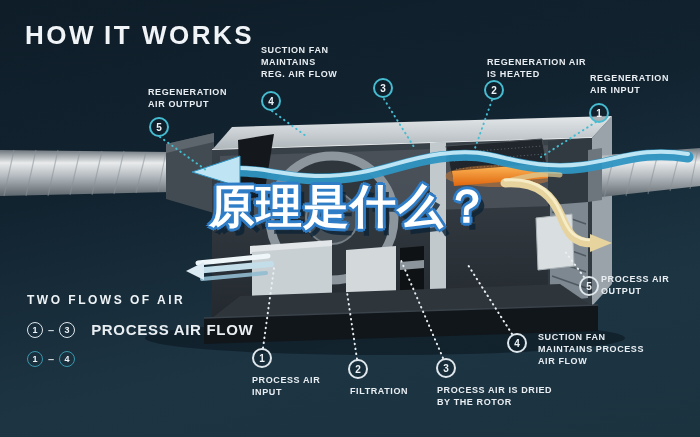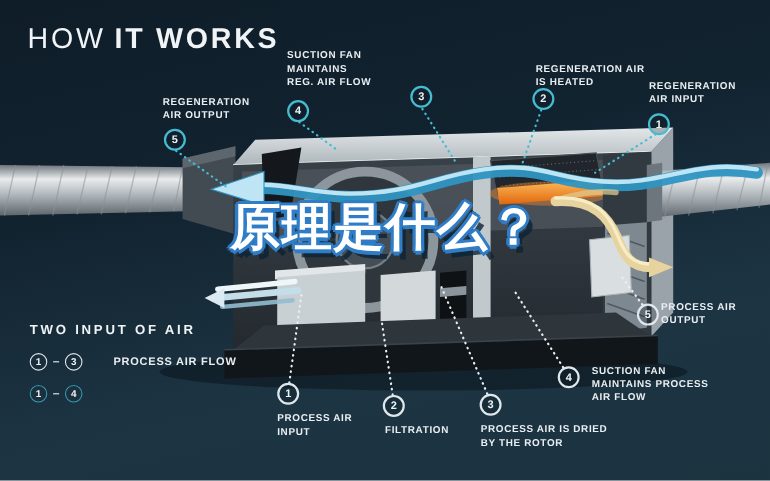--- a/index.html
+++ b/index.html
@@ -5,21 +5,21 @@
   html,body{margin:0;padding:0;}
   #stage{
     position:relative;width:700px;height:437px;overflow:hidden;
     background:linear-gradient(168deg,#0e1d28 0%,#122330 36%,#1d3543 72%,#1b323f 100%);
     font-family:"Liberation Sans",sans-serif;
     -webkit-font-smoothing:antialiased;
   }
   #machine-svg{position:absolute;left:0;top:0;width:700px;height:437px;}
   
   #title{position:absolute;left:25px;top:20px;font-size:26px;letter-spacing:2.5px;color:#f0f4f7;white-space:nowrap;}
-  #title .t-bold{font-weight:400;text-align:right;}
+  #title .t-bold{font-weight:700;text-align:right;}
   #title .t-light{font-weight:700;margin-left:8px;}
   
   .lbl{position:absolute;font-size:9px;line-height:1.35;font-weight:700;letter-spacing:.6px;
        color:#e9eef2;white-space:pre-line;text-transform:uppercase;}
   
   .badge{position:absolute;width:20px;height:20px;border-radius:50%;border:2px solid #dfe7ec;
          box-sizing:border-box;display:flex;align-items:center;justify-content:center;
          font-size:10px;font-weight:700;color:#eef3f6;background:rgba(10,25,35,.25);}
   .badge.regen{border-color:#46bcd1;}
   #bdg-r5{left:149px;top:117px} #lbl-r5{left:148px;top:86px}
@@ -33,21 +33,21 @@
   #bdg-b4{left:507px;top:333px} #lbl-b4{left:538px;top:331px}
   #bdg-b5{left:579px;top:276px} #lbl-b5{left:601px;top:273px}
   
   #legend{position:absolute;left:27px;top:293px;}
   #legend-heading{font-size:12px;font-weight:600;letter-spacing:2.5px;color:#eef3f6;margin-bottom:14px;white-space:nowrap;}
   .legend-row{display:flex;align-items:center;margin-bottom:13px;}
   .lg-circle{width:16px;height:16px;border-radius:50%;border:1.5px solid #dfe7ec;box-sizing:border-box;
              display:flex;align-items:center;justify-content:center;font-size:9px;font-weight:700;color:#eef3f6;}
   .legend-row.regen .lg-circle{border-color:#3a97ad;}
   .lg-dash{margin:0 5px;color:#cfd8de;font-size:11px;font-weight:700;}
-  .lg-label{margin-left:28px;font-size:10px;font-weight:700;letter-spacing:.7px;color:#e9eef2;white-space:nowrap;}
+  .lg-label{margin-left:16px;font-size:15px;font-weight:700;letter-spacing:.7px;color:#e9eef2;white-space:nowrap;}
   
   #overlay{position:absolute;left:0;right:0;top:171px;text-align:center;z-index:50;
            font-weight:900;color:#ffffff;line-height:1.02;letter-spacing:1px;
            text-shadow:
              -3px 0 0 #2f7dc7, 3px 0 0 #2f7dc7, 0 -3px 0 #2f7dc7, 0 3px 0 #2f7dc7,
              -2px -2px 0 #2f7dc7, 2px -2px 0 #2f7dc7, -2px 2px 0 #2f7dc7, 2px 2px 0 #2f7dc7,
              6px 7px 0 rgba(13,35,54,.8);}
   #overlay .ol1{font-size:47px;}
   #overlay .ol2{font-size:46px;margin-top:12px;}
 </style>
@@ -212,21 +212,21 @@
   <div class="badge regen" id="bdg-t3">3</div>
   <div class="badge regen" id="bdg-t2">2</div>
   <div class="badge regen" id="bdg-t1">1</div>
   <div class="badge" id="bdg-b1">1</div>
   <div class="badge" id="bdg-b2">2</div>
   <div class="badge" id="bdg-b3">3</div>
   <div class="badge" id="bdg-b4">4</div>
   <div class="badge" id="bdg-b5">5</div>
 
   <div id="legend">
-    <div id="legend-heading">TWO INPUT OF AIR</div>
+    <div id="legend-heading">TWO FLOWS OF AIR</div>
     <div class="legend-row process">
       <span class="lg-circle">1</span>
       <span class="lg-dash">–</span>
       <span class="lg-circle">3</span>
       <span class="lg-label">PROCESS AIR FLOW</span>
     </div>
     <div class="legend-row regen">
       <span class="lg-circle">1</span>
       <span class="lg-dash">–</span>
       <span class="lg-circle">4</span>

